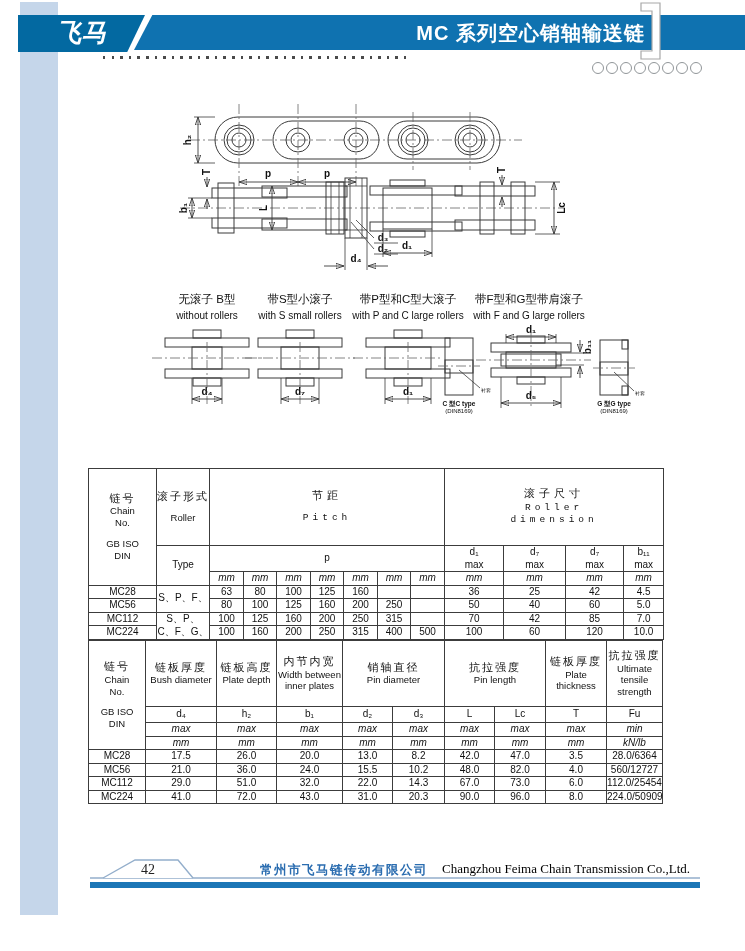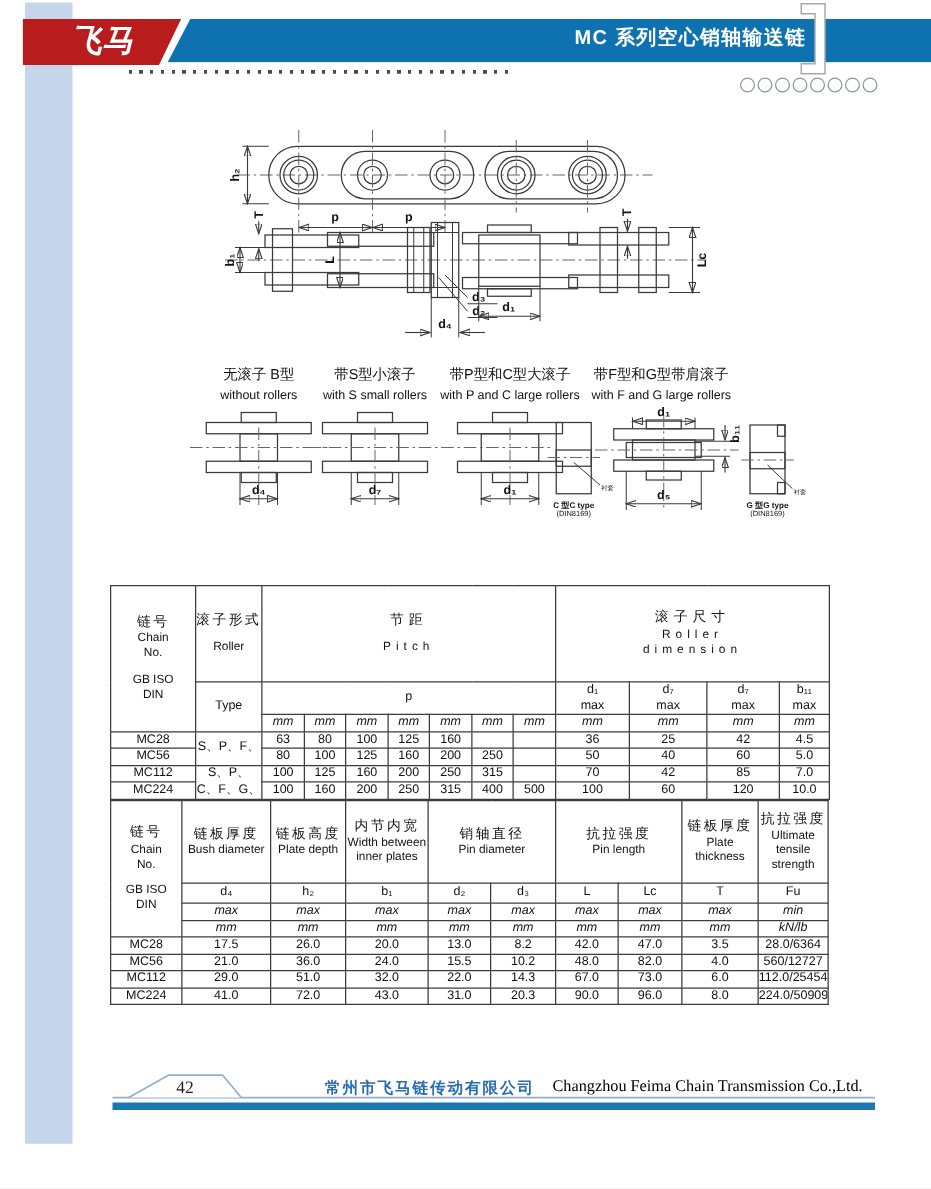--- a/index.html
+++ b/index.html
@@ -1,27 +1,27 @@
 <!DOCTYPE html>
 <html><head>
 <meta charset="utf-8">
 <style>
   html,body{margin:0;padding:0;background:#e8e8e8;}
   .page{position:relative;width:745px;height:951px;background:#fff;overflow:hidden;
         font-family:"Liberation Sans","DejaVu Sans",sans-serif;}
   .abs{position:absolute;}
   
   .side-band{left:20px;top:2px;width:38px;height:913px;background:#c5d6ea;}
-  .logo-block{left:18px;top:15px;width:127px;height:35px;background:#b91c1c;
+  .logo-block{left:18px;top:15px;width:127px;height:35px;background:#0369a1;
               clip-path:polygon(0 0,100% 0,86% 100%,0 100%);
               color:#fff;font:italic 700 25px "Liberation Serif",serif;
               display:flex;align-items:center;justify-content:center;padding-bottom:2px;}
   .banner{left:134px;top:15px;width:611px;height:35px;background:#0f72b0;
           clip-path:polygon(3% 0,100% 0,100% 100%,0 100%);}
-  .banner-title{position:absolute;right:100px;top:5px;color:#fff;font-size:16px;
+  .banner-title{position:absolute;right:100px;top:5px;color:#fff;font-size:20px;
                 font-weight:700;letter-spacing:1px;white-space:nowrap;}
   .bracket-svg{left:638px;top:1px;width:28px;height:60px;}
   .dotline{left:103px;top:56px;width:308px;height:3px;
            background:repeating-linear-gradient(90deg,#4a4a4a 0 2.5px,transparent 2.5px 8.6px);}
   .subtitle{left:410px;top:46px;width:238px;font-family:"Liberation Serif",serif;
             font-size:15px;color:#4c6a89;white-space:nowrap;}
   .circles{left:592px;top:62px;display:flex;gap:2px;}
   .circles span{width:10px;height:10px;border:1.5px solid #919699;border-radius:50%;background:#fff;}
   
   .drawing{left:150px;top:92px;width:570px;height:345px;}
@@ -42,21 +42,21 @@
   
   .dtable{position:absolute;border-collapse:collapse;table-layout:fixed;background:#fff;}
   .dtable td{border:1px solid #3c3c3c;text-align:center;vertical-align:middle;
              font-size:10px;color:#111;padding:0;line-height:1.25;overflow:hidden;}
   .t1{left:88px;top:468px;width:575px;}
   .t2{left:88px;top:640px;width:574px;}
   tr.h1{height:77px;} tr.hsym{height:22px;} tr.hmm{height:13px;} tr.dr{height:13px;}
   tr.h1b{height:66px;} tr.hsym2{height:16px;} tr.hlim{height:13px;} tr.hmm2{height:13px;} tr.dr2{height:13px;}
   .cnh{font-size:11px;letter-spacing:2px;}
   .en{font-size:9.5px;letter-spacing:0;}
-  .sp{letter-spacing:4px;}
+  .sp{letter-spacing:4px;font-family:Liberation Mono, monospace;}
   .gap{height:9px;}
   .mmc{font-size:9.5px;font-style:italic;}
   .symc{font-size:9.5px;line-height:1.15;}
   .typec{font-size:9.5px;line-height:1.3;}
   .chainc{font-size:10.5px;}
   
   .footer-svg{left:70px;top:855px;width:640px;height:38px;}
   .company-cn{left:260px;top:862px;font:700 12.5px "Liberation Serif",serif;
               color:#2b6db0;letter-spacing:1.5px;}
   .company-en{left:430px;top:861px;font:13px "Liberation Serif",serif;color:#000000;margin-left:12px;}

